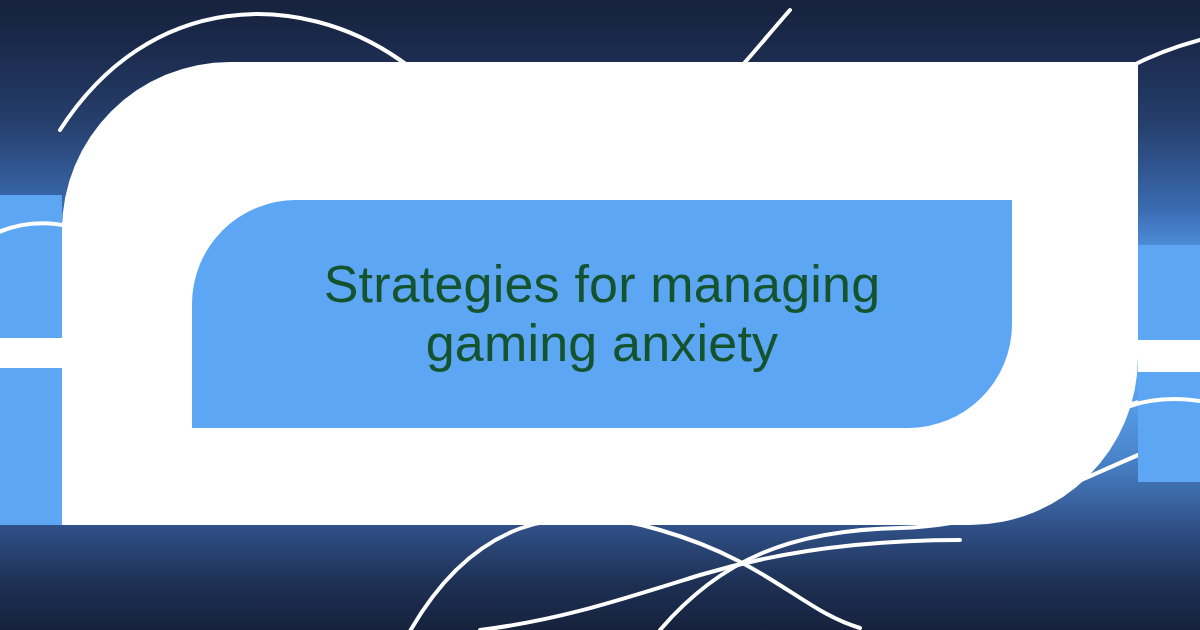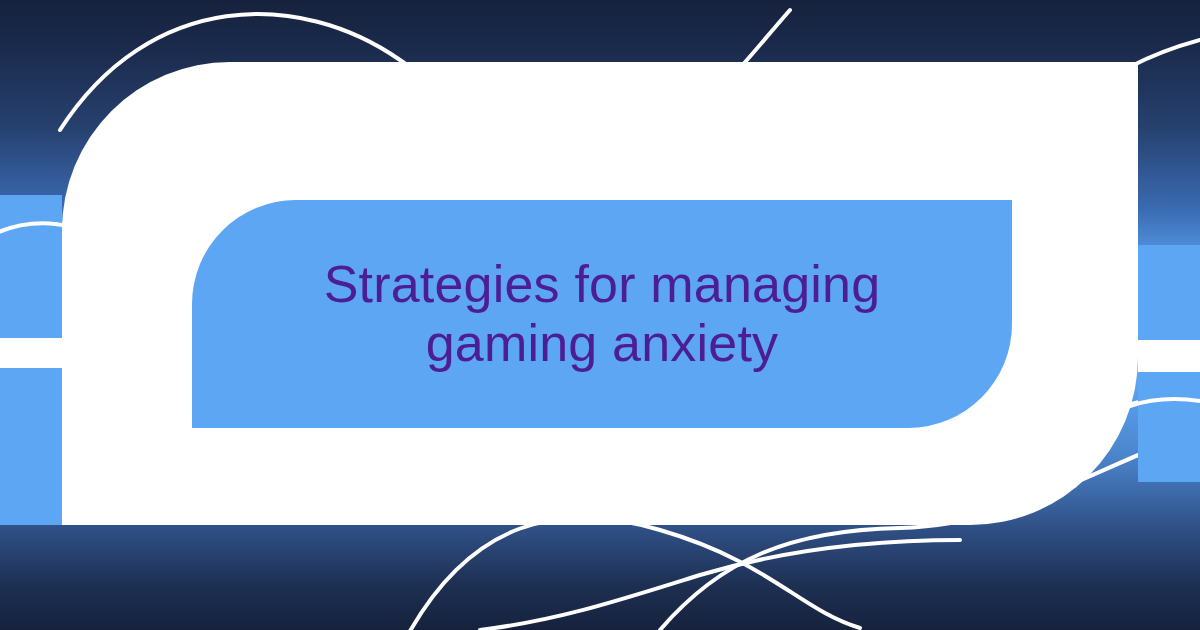--- a/index.html
+++ b/index.html
@@ -88,21 +88,21 @@
     border-radius: 104px 0 104px 0;
     display: flex;
     align-items: center;
     justify-content: center;
   }
 
   .panel-title {
     margin: 0;
     width: 640px;
     text-align: center;
-    color: #4c1d95;
+    color: #14532d;
     font-family: "Liberation Sans", sans-serif;
     font-size: 52px;
     line-height: 1.14;
     font-weight: 400;
     letter-spacing: 0.2px;
     white-space: pre-line;
   }
 </style>
 </head>
 <body>

